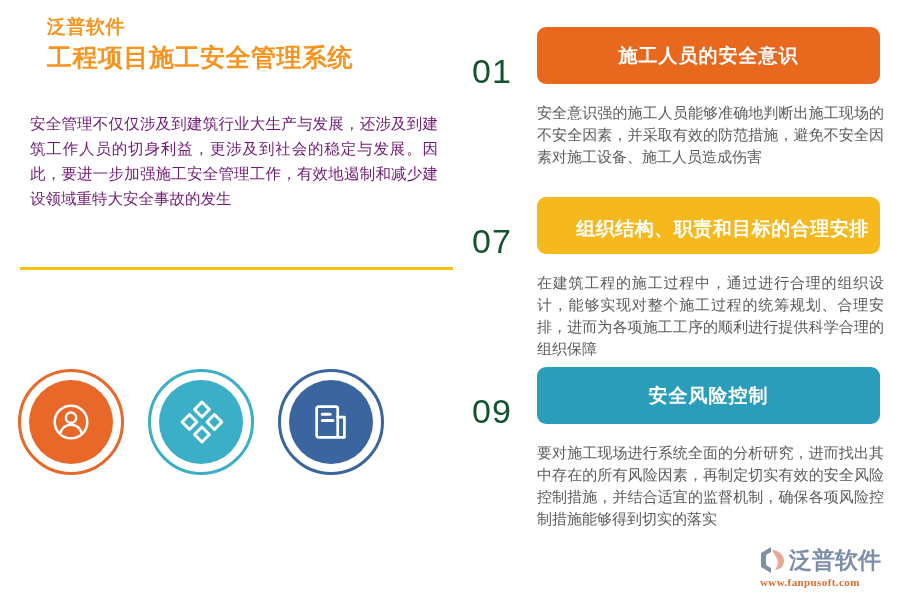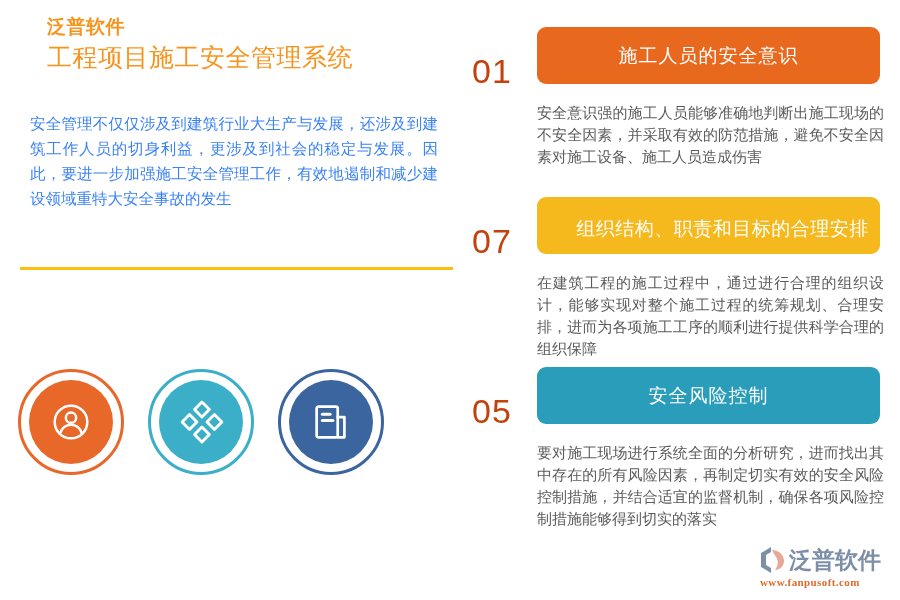--- a/index.html
+++ b/index.html
@@ -34,32 +34,32 @@
   }
   .brand-line1 {
     display: block;
     font-size: 19px;
     font-weight: bold;
     letter-spacing: 0.5px;
   }
   .brand-line2 {
     display: block;
     font-size: 25px;
-    font-weight: normal;
+    font-weight: bold;
     letter-spacing: 0.5px;
     margin-top: 2px;
   }
   .intro-paragraph {
     position: absolute;
     left: 30px;
     top: 112px;
     width: 408px;
     font-size: 15.5px;
     line-height: 25px;
-    color: #3b82f6;
+    color: #701a75;
     text-align: justify;
     text-justify: inter-ideograph;
   }
   .divider {
     position: absolute;
     left: 20px;
     top: 267px;
     width: 433px;
     height: 3px;
     background: #FBC00D;
@@ -132,21 +132,21 @@
   #item-0 { top: 20px; }
   #item-1 { top: 190px; }
   #item-2 { top: 360px; }
 
   .item-number {
     position: absolute;
     left: 7px;
     top: 32px;
     font-size: 34px;
     font-weight: normal;
-    color: #c2410c;
+    color: #14532d;
     letter-spacing: 1px;
     font-family: "Liberation Sans", "DejaVu Sans", sans-serif;
   }
   .item-pill {
     position: absolute;
     left: 72px;
     top: 7px;
     width: 343px;
     height: 57px;
     border-radius: 9px;
@@ -154,21 +154,21 @@
     align-items: center;
     justify-content: center;
     box-sizing: border-box;
   }
   .item-pill-text {
     display: block;
     width: 100%;
     text-align: center;
     color: #ffffff;
     font-size: 19px;
-    font-weight: normal;
+    font-weight: bold;
     line-height: 27px;
     font-family: "DejaVu Serif", "Liberation Serif", serif;
     letter-spacing: 1px;
     white-space: nowrap;
   }
   .item-pill-text.wrap {
     white-space: normal;
     letter-spacing: 0.5px;
     transform: translateY(3px);
     padding-left: 28px;
@@ -290,21 +290,21 @@
 
   <div class="item-block" id="item-1">
     <span class="item-number">07</span>
     <div class="item-pill" style="background: rgb(245, 184, 29);">
       <span class="item-pill-text wrap">组织结构、职责和目标的合理安排</span>
     </div>
     <div class="item-body">在建筑工程的施工过程中，通过进行合理的组织设计，能够实现对整个施工过程的统筹规划、合理安排，进而为各项施工工序的顺利进行提供科学合理的组织保障</div>
   </div>
 
   <div class="item-block" id="item-2">
-    <span class="item-number">05</span>
+    <span class="item-number">09</span>
     <div class="item-pill" style="background: rgb(42, 157, 187);">
       <span class="item-pill-text">安全风险控制</span>
     </div>
     <div class="item-body">要对施工现场进行系统全面的分析研究，进而找出其中存在的所有风险因素，再制定切实有效的安全风险控制措施，并结合适宜的监督机制，确保各项风险控制措施能够得到切实的落实</div>
   </div>
 
 </div>
 
 <div class="logo">
   <div class="logo-row">

